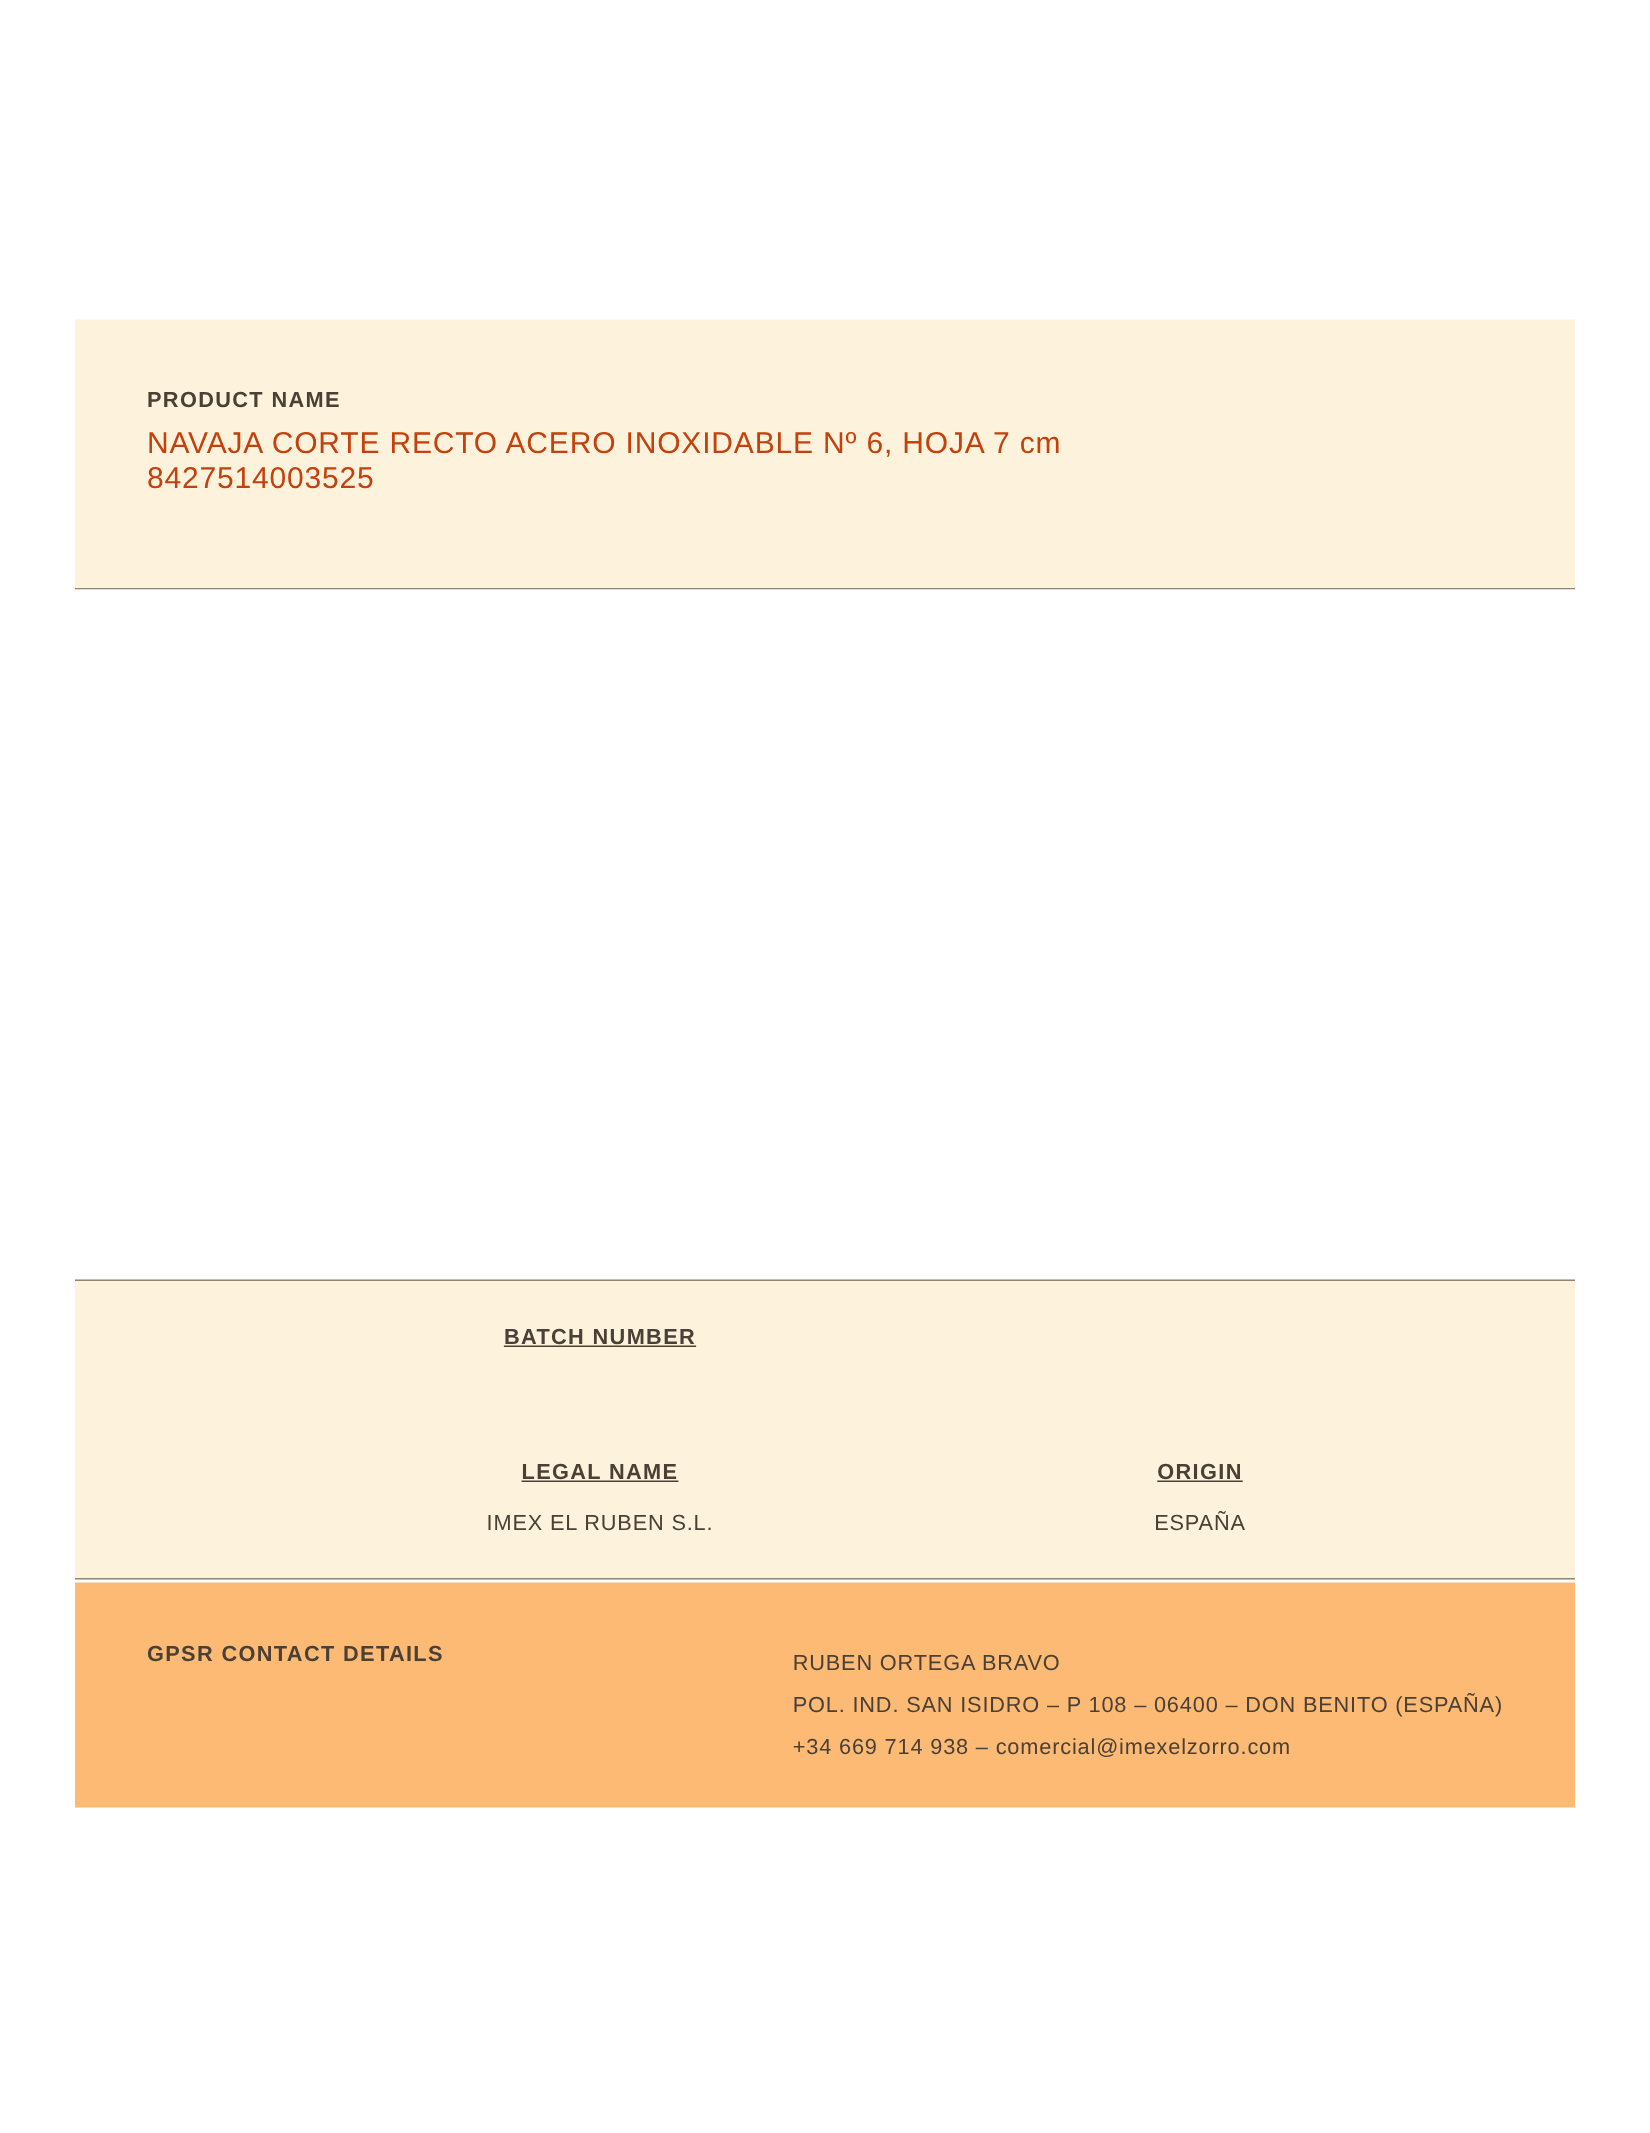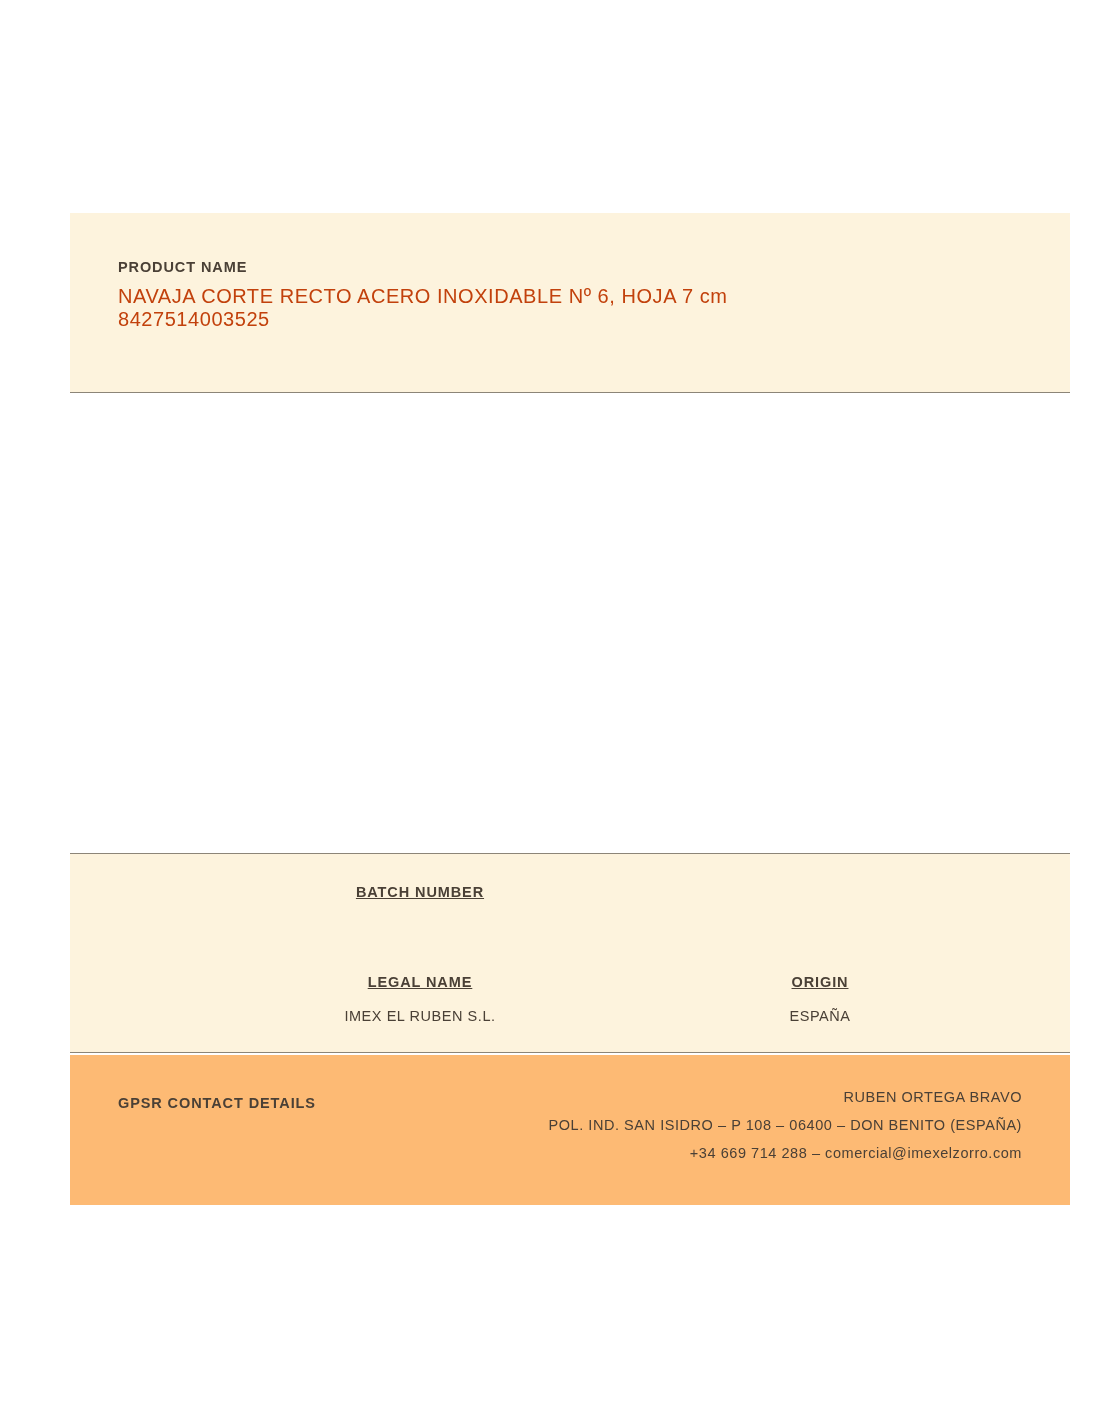--- a/index.html
+++ b/index.html
@@ -15,21 +15,20 @@
     position: relative;
     overflow: hidden;
   }
 
   .page {
     position: absolute;
     left: 0;
     top: 0;
     width: 945px;
     height: 1422px;
-    margin-left: 20px;
   }
 
   
   .product-block {
     position: absolute;
     left: 50px;
     top: 213px;
     width: 1000px;
     height: 180px;
     background: #fdf3dd;
@@ -133,22 +132,22 @@
     top: 40px;
     font-size: 14.5px;
     font-weight: bold;
     letter-spacing: 0.9px;
     color: #4a4036;
     white-space: nowrap;
   }
   .gpsr-lines {
     position: absolute;
     right: 48px;
-    top: 28px;
-    text-align: right;
+    top: 40px;
+    text-align: left;
   }
   .gpsr-line {
     font-size: 14.5px;
     letter-spacing: 0.55px;
     color: #4a4036;
     line-height: 28px;
     white-space: nowrap;
   }
 </style>
 </head>
@@ -184,17 +183,17 @@
       </div>
 
     </div>
   </section>
 
   <section class="gpsr-block">
     <div class="gpsr-title">GPSR CONTACT DETAILS</div>
     <div class="gpsr-lines">
       <div class="gpsr-line">RUBEN ORTEGA BRAVO</div>
       <div class="gpsr-line">POL. IND. SAN ISIDRO – P 108 – 06400 – DON BENITO (ESPAÑA)</div>
-      <div class="gpsr-line">+34 669 714 288 – comercial@imexelzorro.com</div>
+      <div class="gpsr-line">+34 669 714 938 – comercial@imexelzorro.com</div>
     </div>
   </section>
 
 </div>
 
 </body></html>

